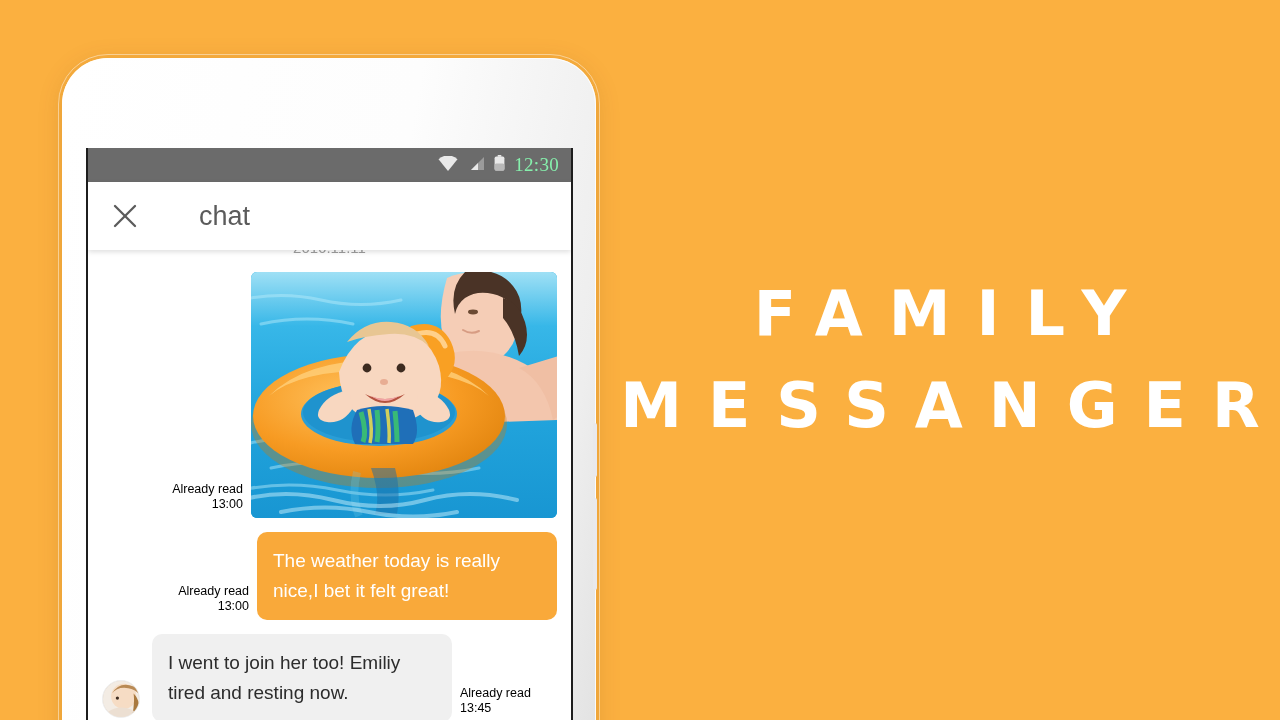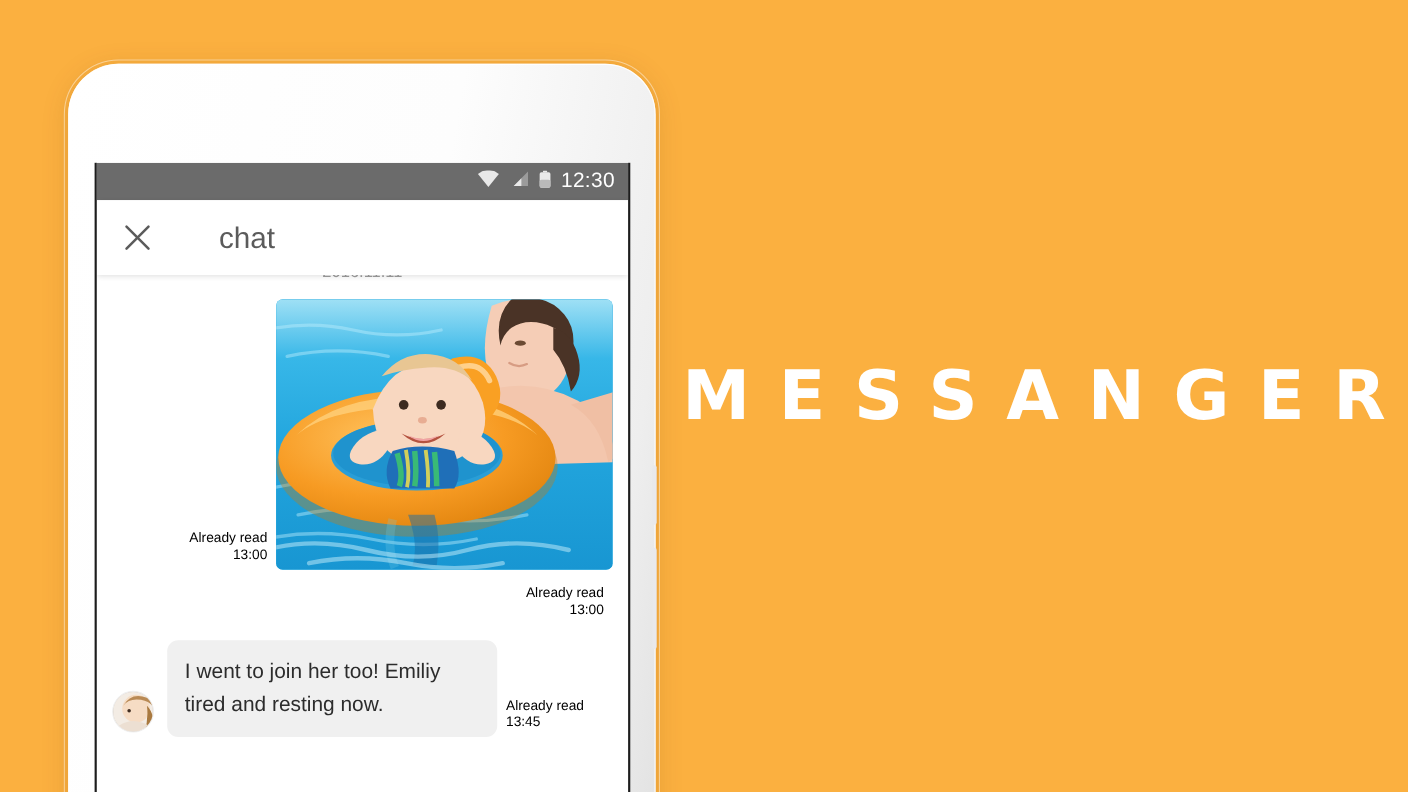--- a/index.html
+++ b/index.html
@@ -124,24 +124,24 @@
   #status-bar {
     height: 34px;
     background: #6b6b6b;
     display: flex;
     align-items: center;
     justify-content: flex-end;
     padding-right: 12px;
     gap: 9px;
   }
   #status-time {
-    color: #ffffff;
+    color: #86efac;
     font-size: 19px;
     letter-spacing: 0.3px;
-    font-family: Liberation Sans, sans-serif;
+    font-family: Liberation Serif, serif;
   }
   .statusicon { display: block; }
 
   
   #toolbar {
     height: 68px;
     background: #ffffff;
     display: flex;
     align-items: center;
     padding-left: 22px;
@@ -366,20 +366,21 @@
             </g>
           </svg>
         </div>
       </div>
 
       <div class="row out">
         <div class="meta out">
           <div>Already read</div>
           <div>13:00</div>
         </div>
+        <div class="bubble out">The weather today is really nice,I bet it felt great!</div>
       </div>
 
       <div class="row in">
         <div id="avatar">
           <svg viewBox="0 0 40 40" preserveAspectRatio="xMidYMid slice">
             <rect width="40" height="40" fill="#f3ece4"></rect>
             <circle cx="23" cy="17" r="14" fill="#f6dcc4"></circle>
             <path d="M10 14 q8 -14 24 -8 q10 4 10 16 q-4 -12 -16 -14 q-12 -2 -18 6 Z" fill="#b98a55"></path>
             <path d="M34 14 q8 8 6 22 q-2 8 -10 8 q6 -14 4 -30 Z" fill="#a9793f"></path>
             <circle cx="16" cy="19" r="1.8" fill="#3f2c20"></circle>
@@ -391,14 +392,15 @@
           <div>Already read</div>
           <div>13:45</div>
         </div>
       </div>
 
     </div>
   </div>
 </div>
 
 <div id="hero">
+  <div class="hero-line" id="hero-line-1">FAMILY</div>
   <div class="hero-line" id="hero-line-2">MESSANGER</div>
 </div>
 
 </body></html>

